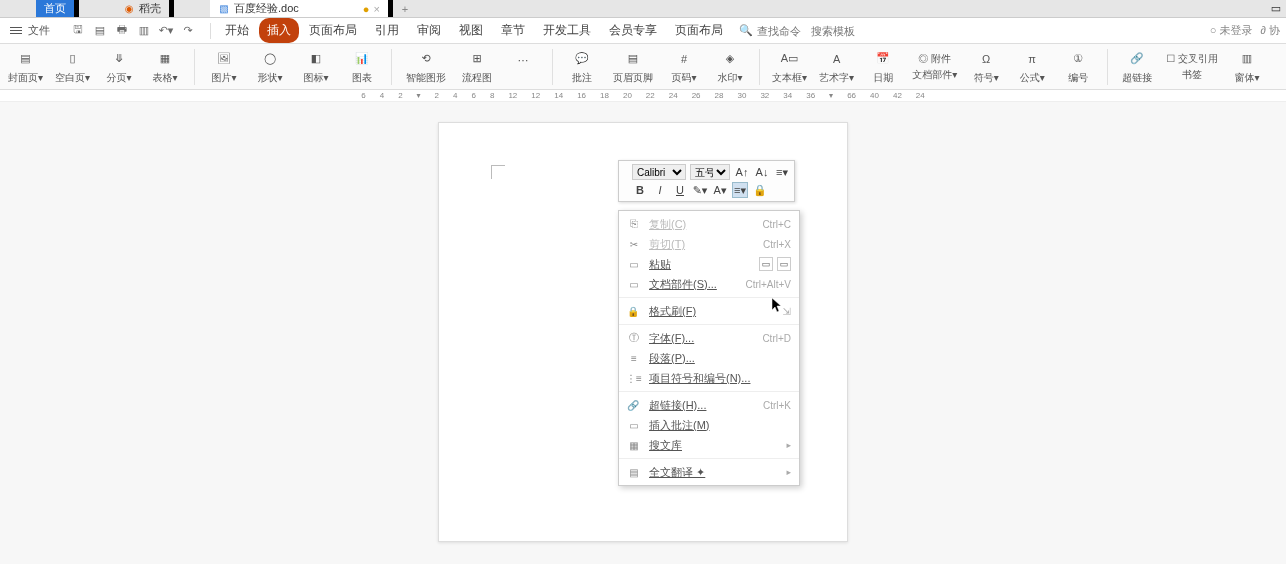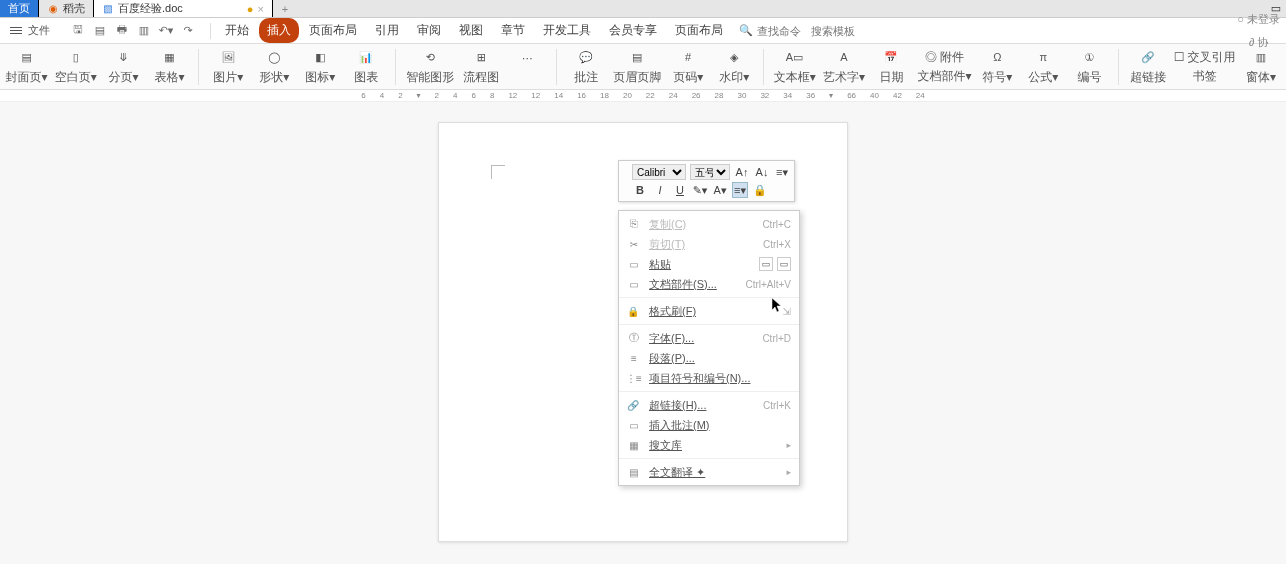--- a/index.html
+++ b/index.html
@@ -1,46 +1,46 @@
 <!DOCTYPE html>
 <html><head>
 <meta charset="utf-8">
 <style>
 * { box-sizing: border-box; margin: 0; padding: 0; }
 body { font-family: "Microsoft YaHei", Arial, sans-serif; font-size: 11px; color: #333; background: #fff; overflow: hidden; width: 1286px; height: 564px; }
 
 
 .tabbar { height: 18px; background: #e6e6e6; display: flex; align-items: stretch; border-bottom: 1px solid #ccc; }
-.tab { display: flex; align-items: center; padding: 0 8px; gap: 4px; font-size: 11px; border-right: 1px solid #000000; cursor: pointer; }
+.tab { display: flex; align-items: center; padding: 0 8px; gap: 4px; font-size: 11px; border-right: 5px solid #000000; cursor: pointer; margin-left: 36px; }
 .tab.home { background: #2b78d9; color: #fff; }
 .tab-ico { width: 12px; height: 12px; display: inline-flex; align-items: center; justify-content: center; font-size: 10px; }
 .tab-add { width: 24px; display: flex; align-items: center; justify-content: center; color: #888; cursor: pointer; }
 .tabbar-right { margin-left: auto; width: 20px; display:flex; align-items:center; justify-content:center; }
 
 
 .menubar { height: 26px; background: #fff; display: flex; align-items: center; padding: 0 6px; gap: 2px; border-bottom: 1px solid #ddd; }
 .menubar .hamburger { display: flex; flex-direction: column; gap: 2px; padding: 4px; cursor:pointer; }
 .menubar .hamburger span { width: 12px; height: 1px; background: #555; }
 .menubar .file-lbl { font-size: 11px; color: #555; margin-right: 18px; }
 .menubar .qat { display: flex; gap: 6px; align-items: center; margin-right: 8px; }
 .menubar .qat .qicon { width: 16px; height: 16px; color: #6a6a6a; cursor:pointer; display:flex; align-items:center; justify-content:center; }
 .menubar .sep { width:1px; height:16px; background:#ddd; margin:0 4px; }
 .menubar .mtab { padding: 4px 8px; font-size: 12px; color: #444; cursor:pointer; border-radius: 10px; }
 .menubar .mtab.active { background: #c2410c; color: #fff; }
 .menubar .search { display:flex; align-items:center; gap:4px; margin-left: 6px; color:#999; }
 .menubar .search .sico { width:14px; height:14px; }
 .menubar .search input { border:none; outline:none; font-size:11px; color:#666; width:50px; }
 .menubar .search input.ph { width:80px; }
-.menubar .right { margin-left:auto; display:flex; gap:8px; align-items:center; color:#888; font-size:11px;flex-direction:column; }
+.menubar .right { margin-left:auto; display:flex; gap:8px; align-items:center; color:#888; font-size:11px; }
 
 
 .ribbon { height: 46px; background:#fafafa; border-bottom:1px solid #ddd; display:flex; align-items:center; padding:0 8px; gap:12px; }
 .rbtn { display:flex; flex-direction:column; align-items:center; justify-content:center; gap:2px; min-width:34px; cursor:pointer; }
 .rbtn .rico { width:22px; height:20px; color:#555; display:flex; align-items:center; justify-content:center; }
-.rbtn .rlbl { font-size:12px; color:#555; white-space:nowrap;font-family:Liberation Serif, serif; }
+.rbtn .rlbl { font-size:10px; color:#555; white-space:nowrap; }
 .rsep { width:1px; height:36px; background:#e0e0e0; }
 .rbtn.wide { min-width:44px; }
 
 
 .ruler { height:12px; display:flex; justify-content:center; background:#fff; border-bottom:1px solid #eee; font-size:8px; color:#888; }
 .ruler .ticks { display:flex; gap:14px; align-items:center; }
 
 
 .docarea { position:relative; height: calc(564px - 18px - 26px - 46px - 12px); background:#f7f7f7; display:flex; justify-content:center; padding-top:20px; }
 .page { width:410px; height:420px; background:#fff; border:1px solid #ddd; box-shadow:0 1px 3px rgba(0,0,0,0.1); position:relative; }

